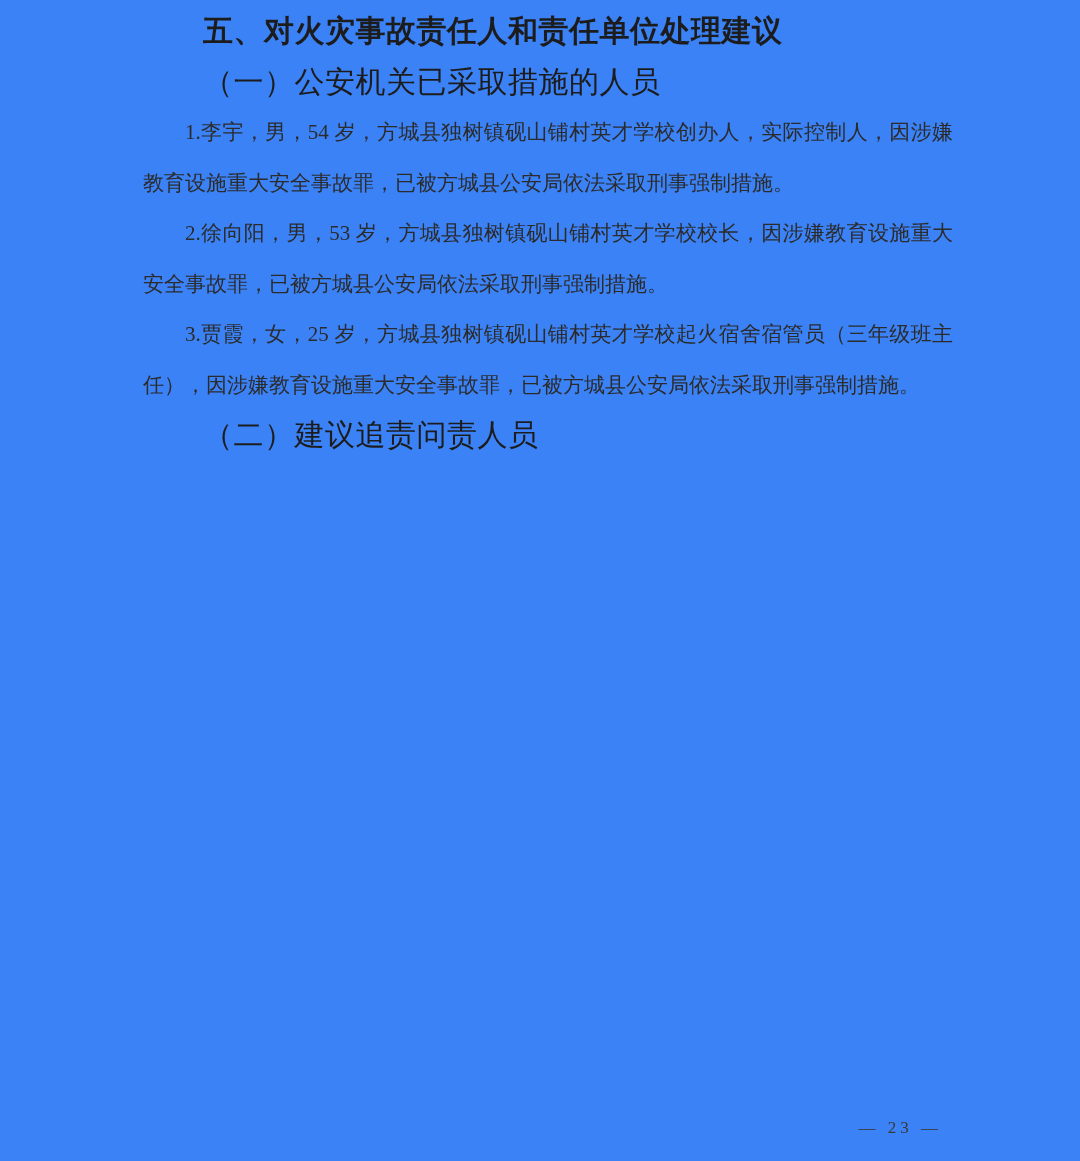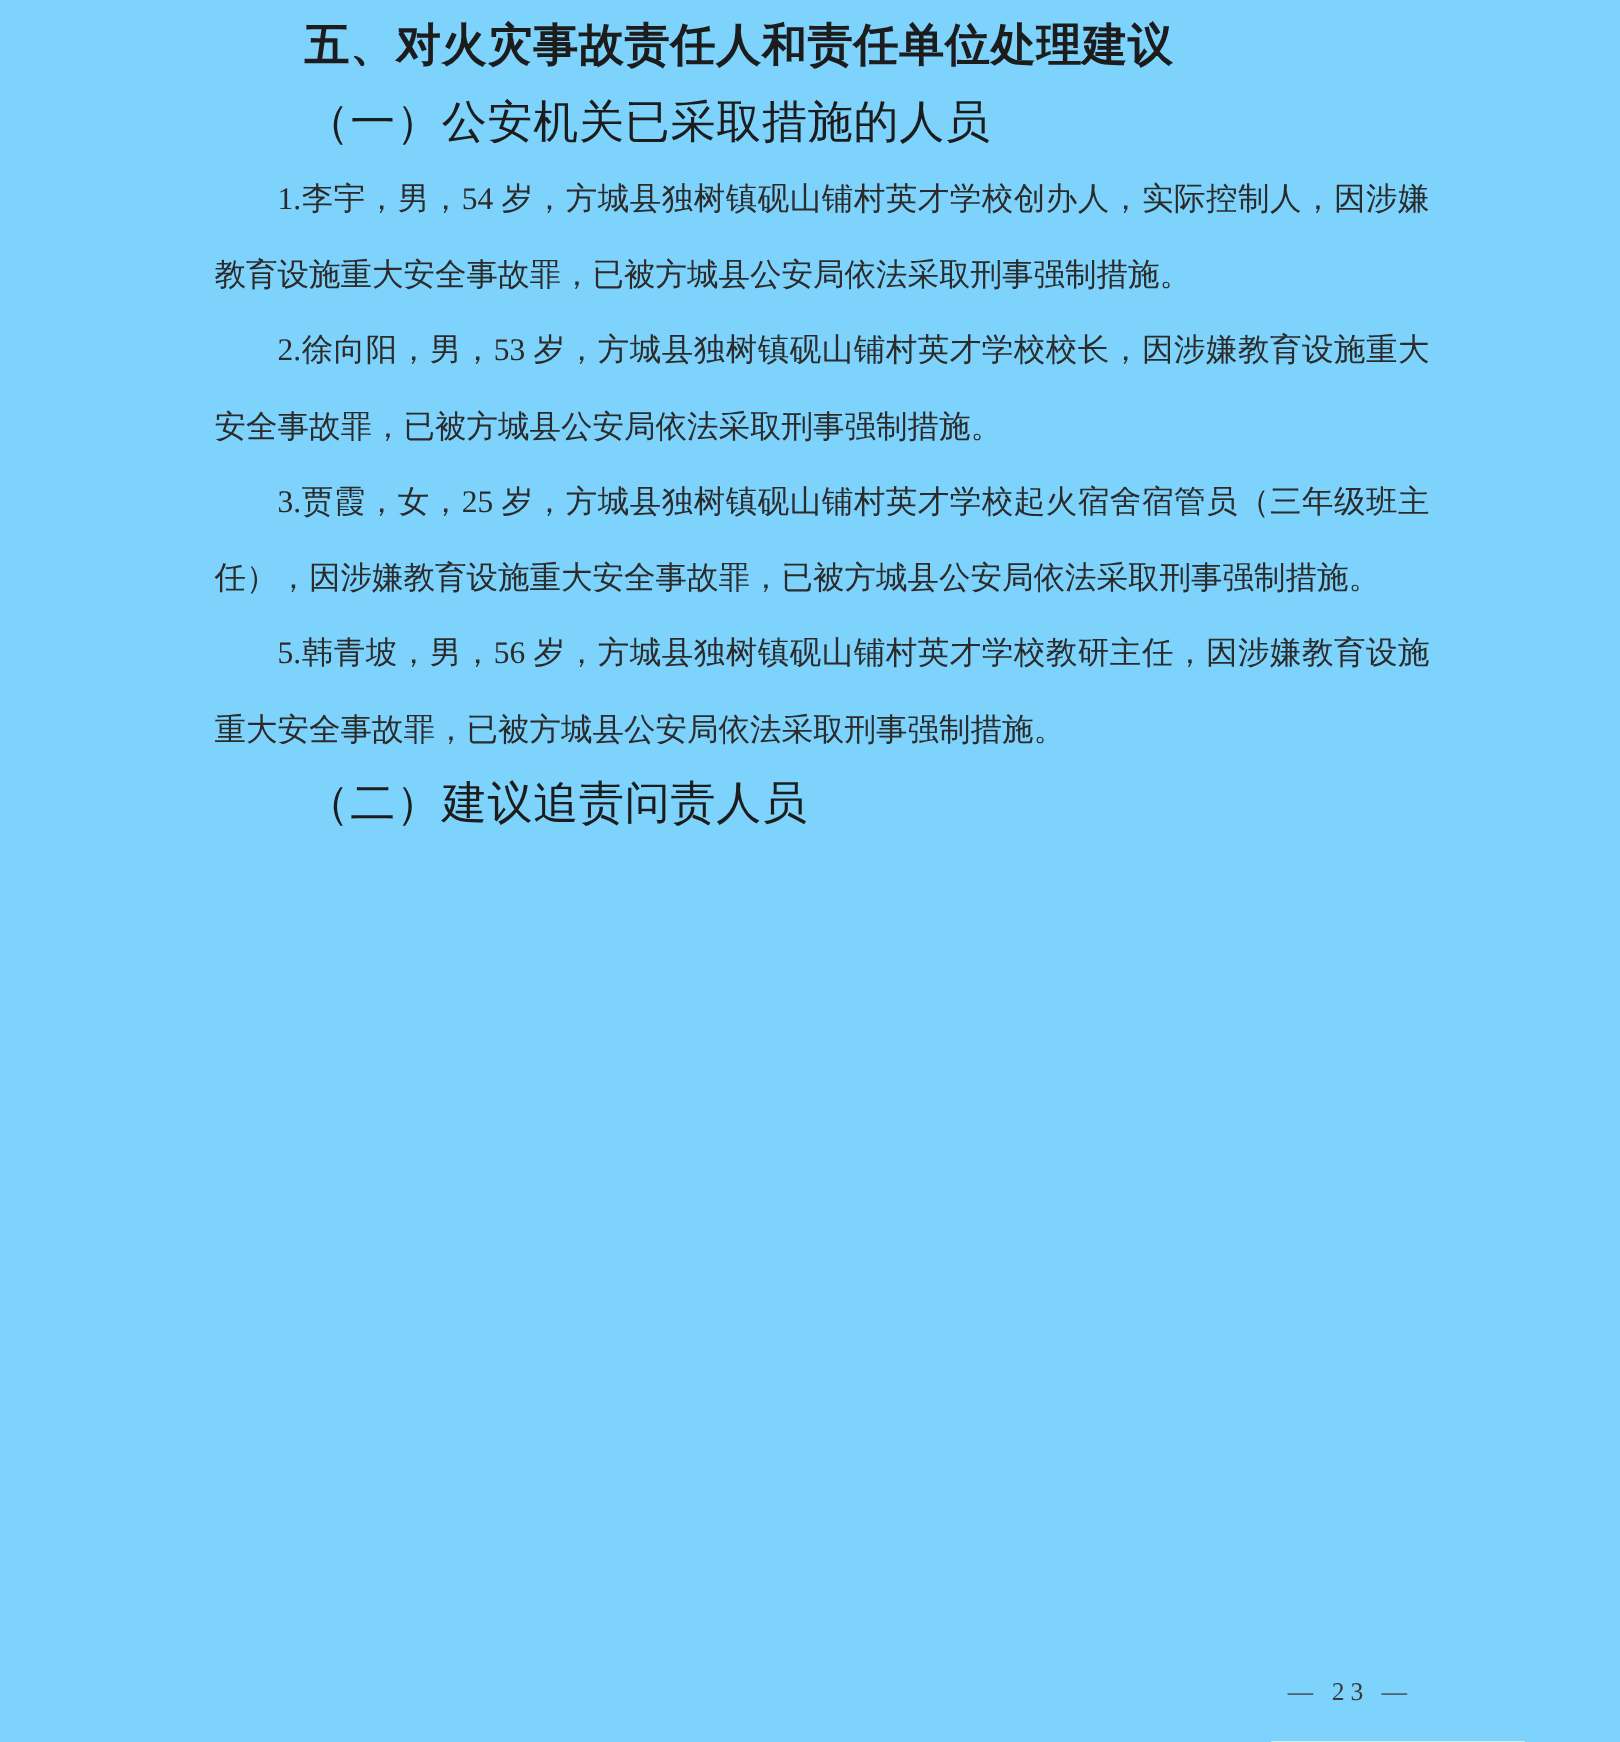--- a/index.html
+++ b/index.html
@@ -4,21 +4,21 @@
 <style>
   html, body {
     margin: 0;
     padding: 0;
     background: #ffffff;
   }
   .page {
     position: relative;
     width: 1080px;
     height: 1161px;
-    background: #7dd3fc;
+    background: #3b82f6;
     overflow: hidden;
     color: #262626;
     font-family: "Liberation Serif", "DejaVu Serif", serif;
   }
   .content {
     position: absolute;
     left: 143px;
     top: 6px;
     width: 810px;
   }
@@ -72,21 +72,20 @@
 
     <h2 class="sub-heading">（一）公安机关已采取措施的人员</h2>
 
     <p>1.李宇，男，54 岁，方城县独树镇砚山铺村英才学校创办人，实际控制人，因涉嫌教育设施重大安全事故罪，已被方城县公安局依法采取刑事强制措施。</p>
 
     <p>2.徐向阳，男，53 岁，方城县独树镇砚山铺村英才学校校长，因涉嫌教育设施重大安全事故罪，已被方城县公安局依法采取刑事强制措施。</p>
 
     <p>3.贾霞，女，25 岁，方城县独树镇砚山铺村英才学校起火宿舍宿管员（三年级班主任），因涉嫌教育设施重大安全事故罪，已被方城县公安局依法采取刑事强制措施。</p>
 
 
-    <p>5.韩青坡，男，56 岁，方城县独树镇砚山铺村英才学校教研主任，因涉嫌教育设施重大安全事故罪，已被方城县公安局依法采取刑事强制措施。</p>
 
     <h2 class="sub-heading">（二）建议追责问责人员</h2>
 
 
   </div>
 
   <div class="page-number">— 23 —</div>
 </div>
 
 </body></html>

